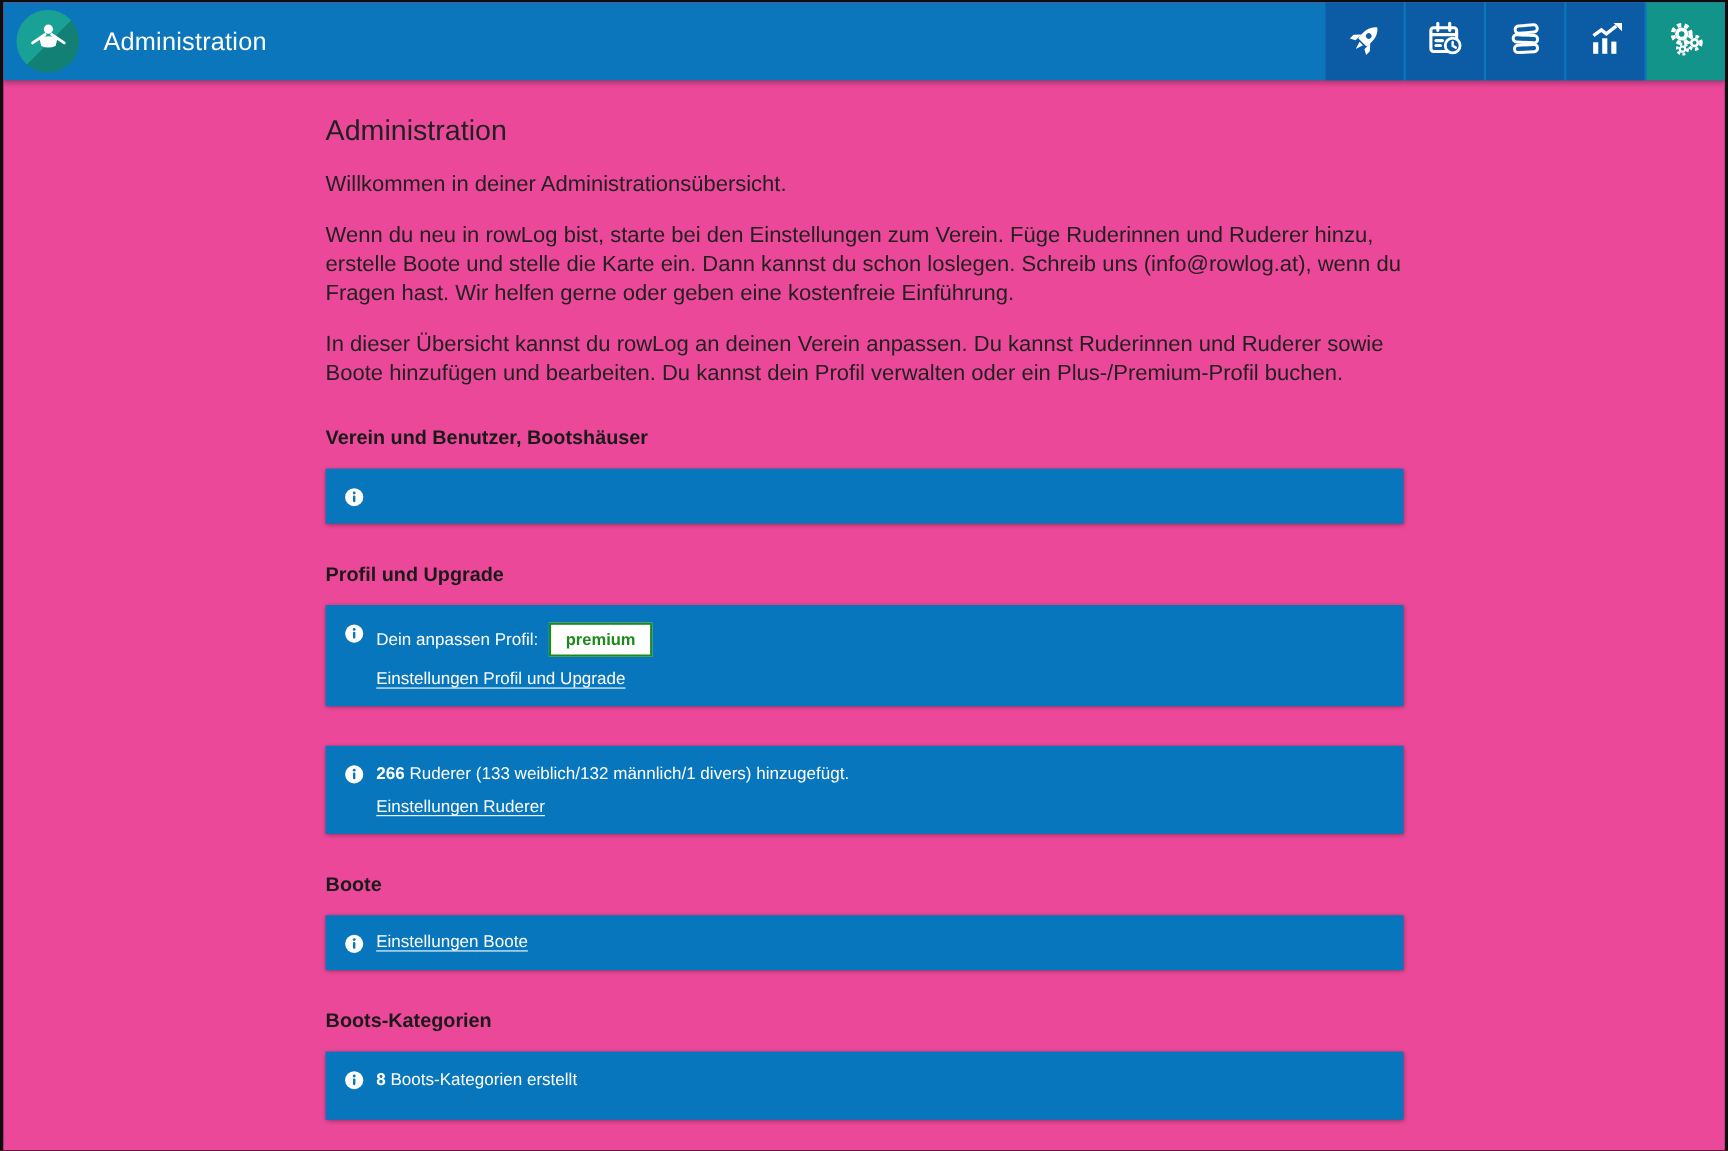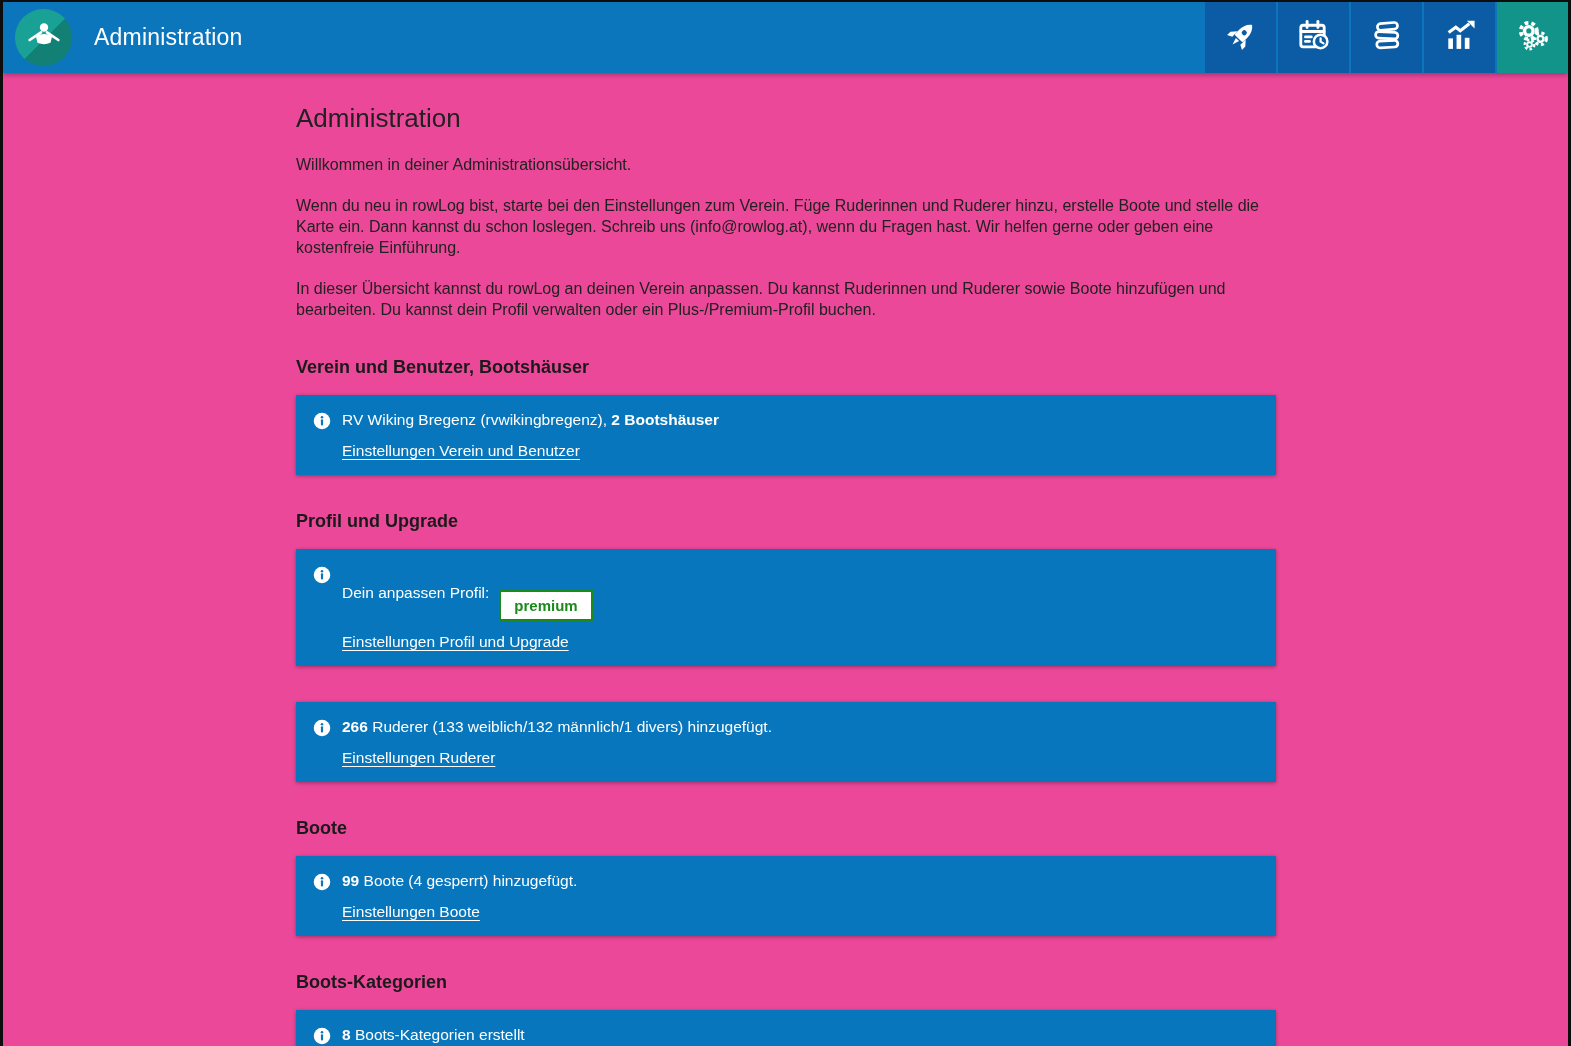--- a/index.html
+++ b/index.html
@@ -65,21 +65,21 @@
     padding: 30px 0 0 293px;
     width: 1276px;
   }
   .page-title {
     font-size: 26px;
     font-weight: 400;
     color: #212121;
     margin-bottom: 21px;
   }
   .intro p {
-    font-size: 16px;
+    font-size: 20px;
     line-height: 1.31;
     color: #212121;
     margin-bottom: 20px;
     max-width: 980px;
   }
   .section { margin-top: 36px; }
   .section-title {
     font-size: 18px;
     font-weight: 700;
     color: #1a1a1a;
@@ -114,21 +114,20 @@
   .badge-premium {
     display: inline-block;
     margin-left: 10px;
     background: #ffffff;
     border: 2px solid #1b8a1b;
     color: #1b8a1b;
     font-weight: 700;
     font-size: 15px;
     padding: 6px 13px;
     line-height: 1;
-    margin-top: 25px;
   }
   .card-link {
     color: #ffffff;
     font-size: 15.5px;
     text-decoration: underline;
     text-underline-offset: 3px;
     cursor: pointer;
     display: inline-block;
   }
 </style>
@@ -232,28 +231,20 @@
     <section class="section">
       <h3 class="section-title">Verein und Benutzer, Bootshäuser</h3>
       <div class="info-card">
         <span class="info-icon">
           <svg viewBox="0 0 24 24">
               <circle cx="12" cy="12" r="11" fill="#fff"></circle>
               <circle cx="12" cy="6.9" r="1.7" fill="#0776bc"></circle>
               <rect x="10.55" y="9.8" width="2.9" height="8.2" rx="1.3" fill="#0776bc"></rect>
             </svg>
         </span>
-        <div class="card-body">
-          <div class="card-line">
-            <span>RV Wiking Bregenz (rvwikingbregenz), </span>
-              <span class="b">2 Bootshäuser</span>
-              <span></span>
-          </div>
-          <a class="card-link">Einstellungen Verein und Benutzer</a>
-        </div>
       </div>
     </section>
 
     <section class="section">
       <h3 class="section-title">Profil und Upgrade</h3>
       <div class="info-card">
         <span class="info-icon">
           <svg viewBox="0 0 24 24">
               <circle cx="12" cy="12" r="11" fill="#fff"></circle>
               <circle cx="12" cy="6.9" r="1.7" fill="#0776bc"></circle>
@@ -294,25 +285,20 @@
       <h3 class="section-title">Boote</h3>
       <div class="info-card">
         <span class="info-icon">
           <svg viewBox="0 0 24 24">
               <circle cx="12" cy="12" r="11" fill="#fff"></circle>
               <circle cx="12" cy="6.9" r="1.7" fill="#0776bc"></circle>
               <rect x="10.55" y="9.8" width="2.9" height="8.2" rx="1.3" fill="#0776bc"></rect>
             </svg>
         </span>
         <div class="card-body">
-          <div class="card-line">
-            <span></span>
-              <span class="b">99</span>
-              <span> Boote (4 gesperrt) hinzugefügt.</span>
-          </div>
           <a class="card-link">Einstellungen Boote</a>
         </div>
       </div>
     </section>
 
     <section class="section">
       <h3 class="section-title">Boots-Kategorien</h3>
       <div class="info-card">
         <span class="info-icon">
           <svg viewBox="0 0 24 24">

